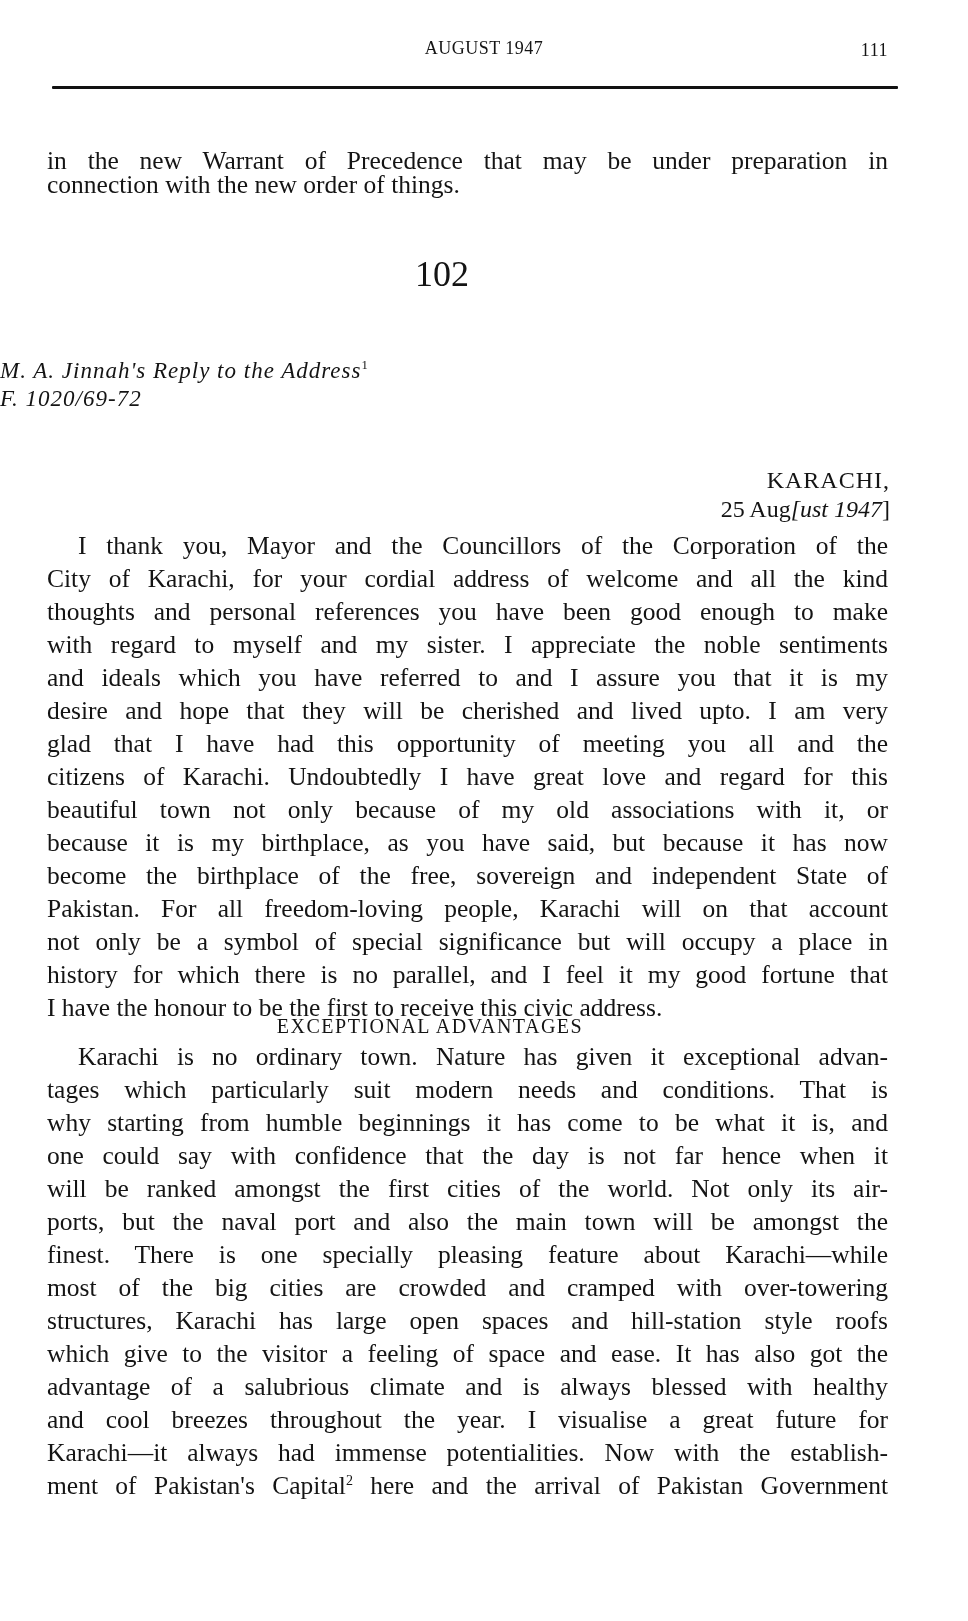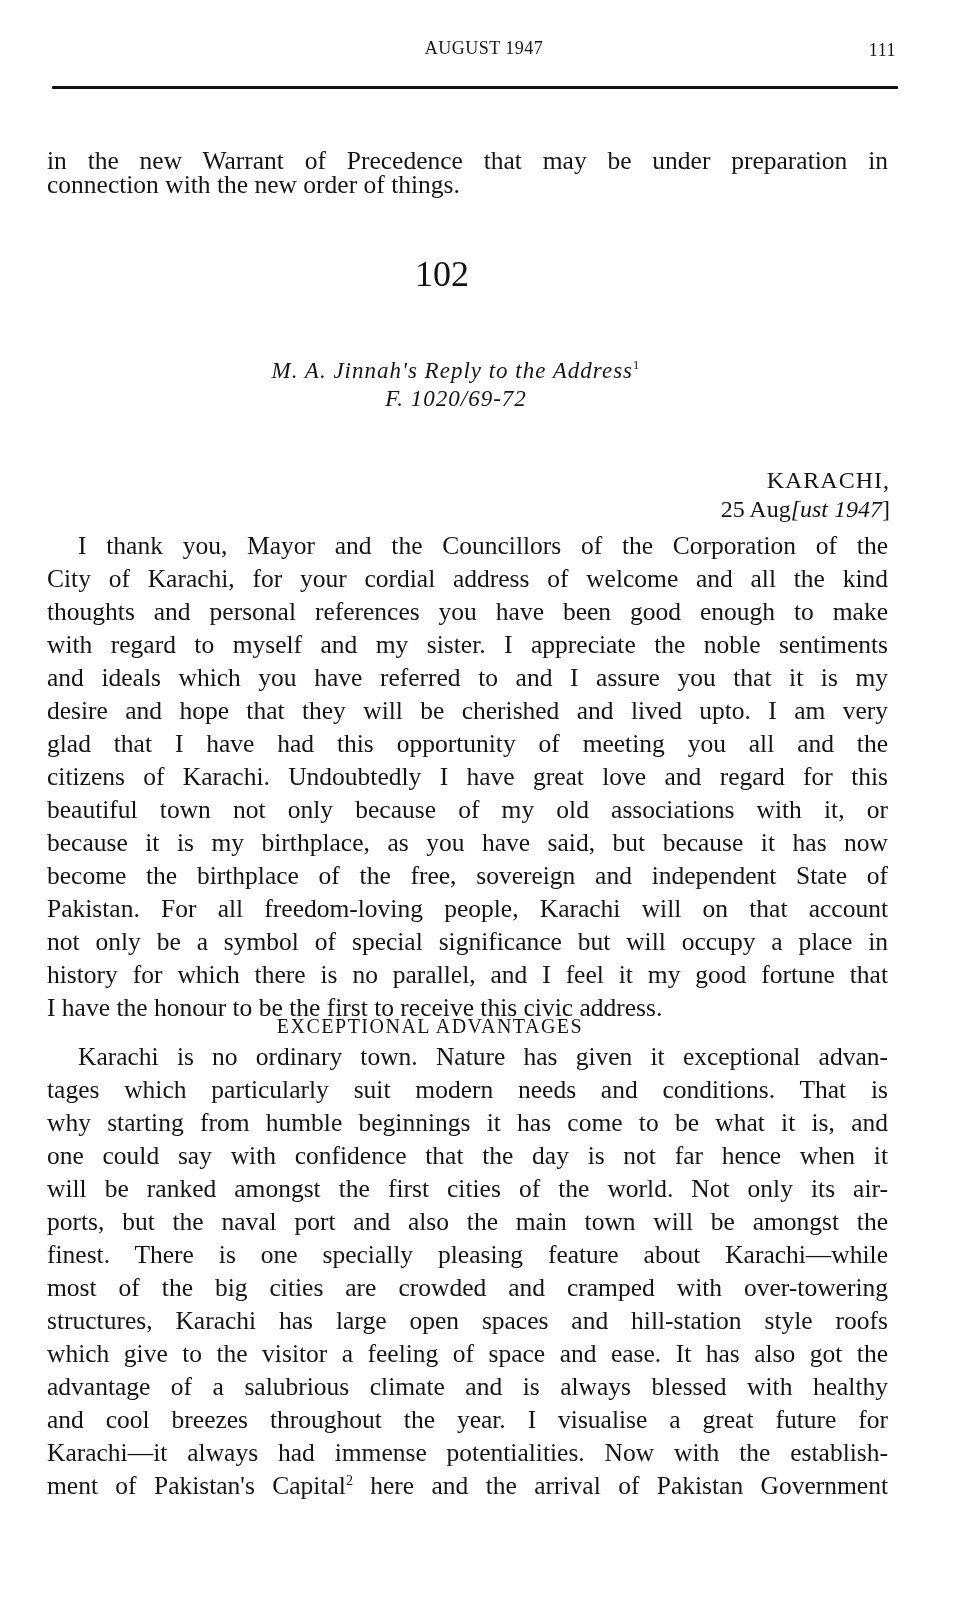--- a/index.html
+++ b/index.html
@@ -6,38 +6,38 @@
   body {
     width: 968px; height: 1621px; position: relative; overflow: hidden;
     font-family: "Liberation Serif", "DejaVu Serif", serif;
     color: #141414;
   }
   .running-head {
     position: absolute; top: 38px; left: 0; width: 968px; height: 30px;
     font-size: 18px; letter-spacing: 0.5px;
   }
   .running-title { position: absolute; left: 0; width: 968px; text-align: center; top: 0; }
-  .page-num { position: absolute; right: 72px; top: 2px; font-size: 18px; }
+  .page-num { position: absolute; right: 80px; top: 2px; font-size: 18px; }
   .rule {
     position: absolute; top: 86px; left: 52px; width: 846px; height: 3px;
     background: #111111; border-radius: 1px;
   }
   .line {
     position: absolute; left: 47px; width: 841px; height: 33px;
     font-size: 25.5px; line-height: 33px; white-space: nowrap;
     text-align: justify; text-align-last: justify;
   }
   .line.last { text-align-last: left; }
   .line.indent { left: 78px; width: 810px; }
   .doc-number {
     position: absolute; top: 252px; left: 0; width: 884px; text-align: center;
     font-size: 36px; line-height: 44px;
   }
   .doc-title, .doc-ref {
-    position: absolute; left: 0; width: 912px; text-align: center;
+    position: absolute; left: 0; width: 912px; text-align: left;
     font-style: italic; font-size: 23px; letter-spacing: 1px; line-height: 30px;
   }
   .doc-title { top: 356px; }
   .doc-ref { top: 384px; }
   sup { font-size: 0.55em; vertical-align: super; line-height: 0; font-style: normal; }
   .place {
     position: absolute; top: 466px; right: 78px; font-size: 24px; letter-spacing: 1px; line-height: 28px;
   }
   .date {
     position: absolute; top: 494px; right: 78px; font-size: 24px; line-height: 30px; font-style: italic;

